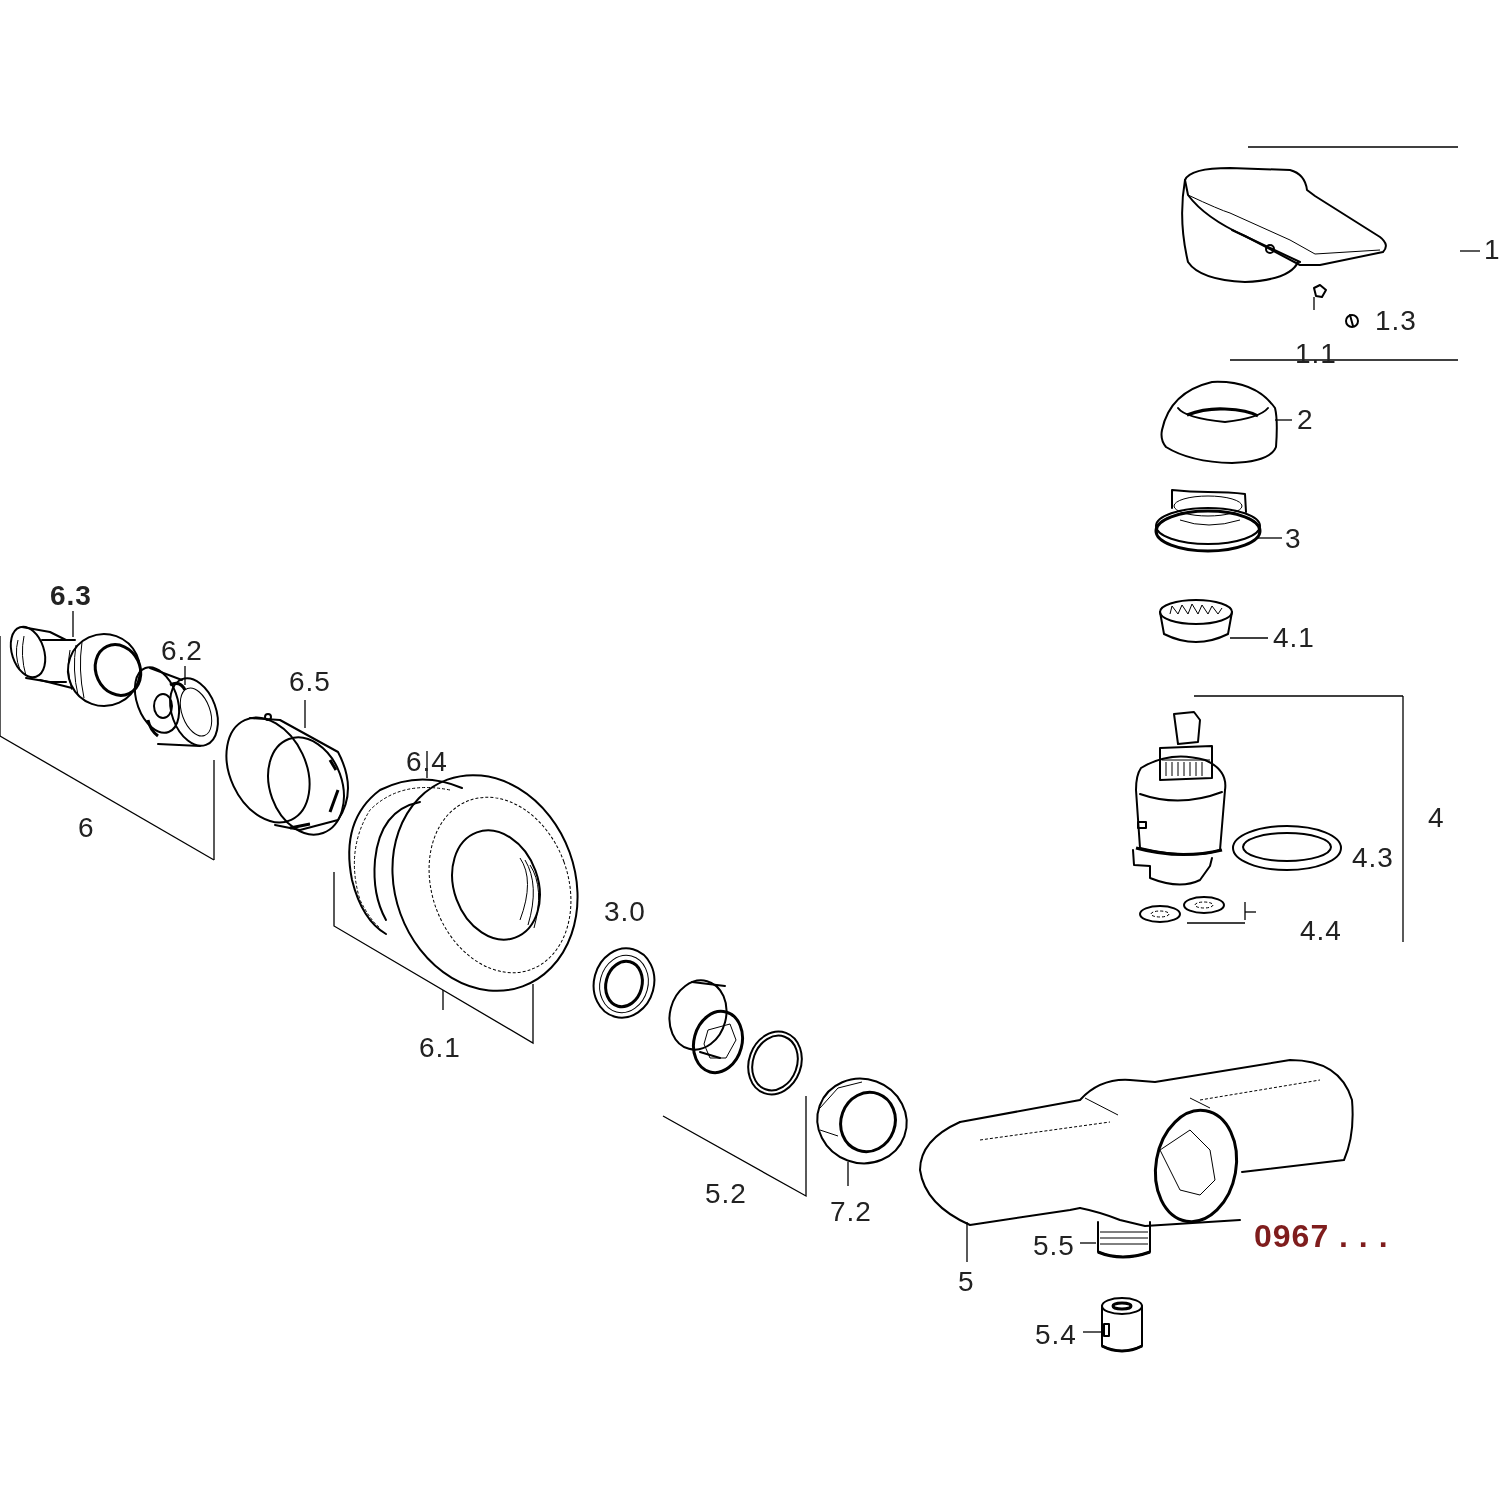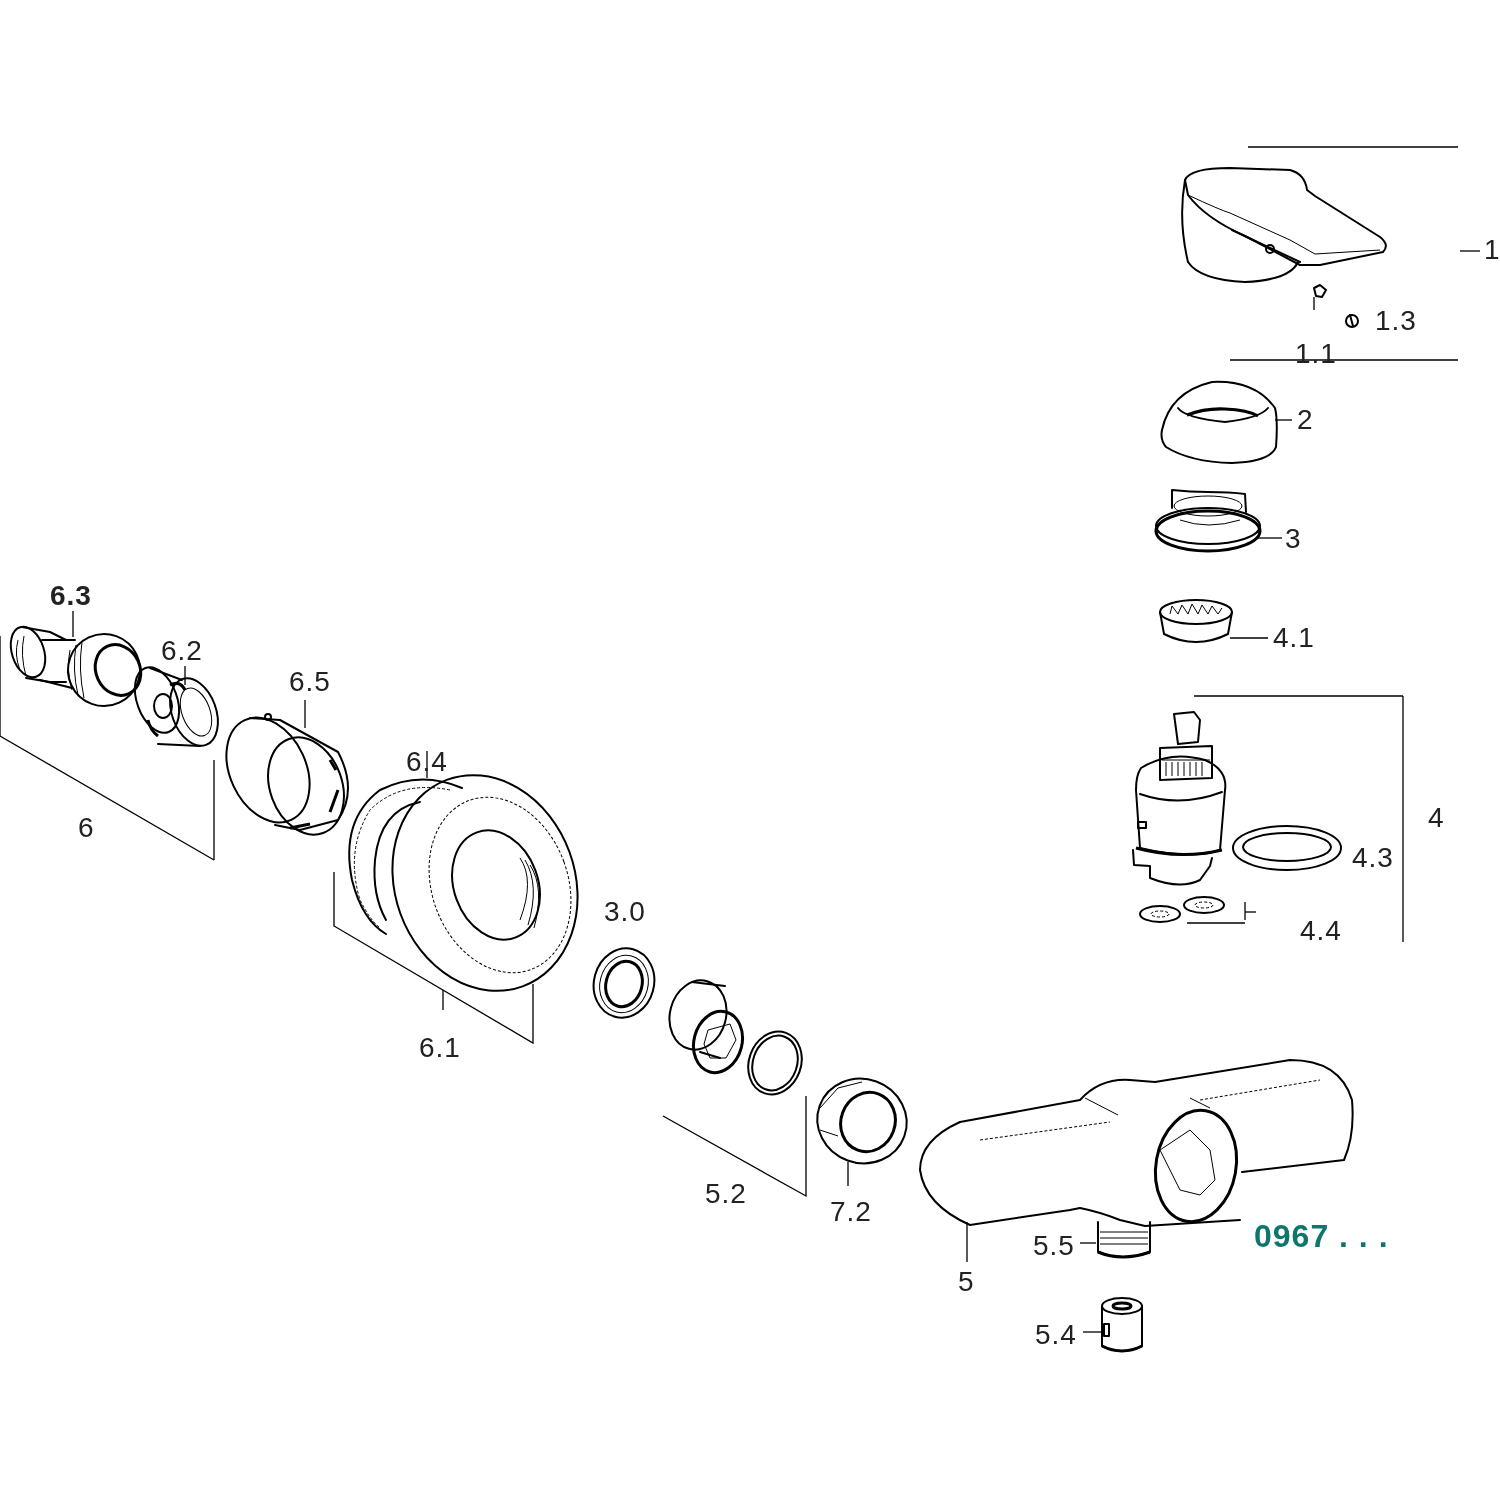--- a/index.html
+++ b/index.html
@@ -4,21 +4,21 @@
 <style>
   html, body { margin:0; padding:0; background:#ffffff; }
   body { width:1500px; height:1500px; position:relative; overflow:hidden; font-family:"Liberation Sans", sans-serif; }
   svg.diagram { position:absolute; left:0; top:0; width:1500px; height:1500px; }
   .ln { fill:none; stroke:#000; stroke-width:2; stroke-linejoin:round; stroke-linecap:round; }
   .thk { fill:none; stroke:#000; stroke-width:3; stroke-linejoin:round; }
   .thn { fill:none; stroke:#000; stroke-width:1; }
   .dsh { fill:none; stroke:#000; stroke-width:1; stroke-dasharray:3 2; }
   .leader { fill:none; stroke:#000; stroke-width:1.3; }
   .lbl { position:absolute; font-size:28px; color:#222; line-height:1; white-space:nowrap; letter-spacing:1px; }
-  .code { position:absolute; font-size:32px; font-weight:bold; color:#0f766e; line-height:1; letter-spacing:1px; }
+  .code { position:absolute; font-size:32px; font-weight:bold; color:#7f1d1d; line-height:1; letter-spacing:1px; }
 </style>
 </head>
 <body>
 
 <svg class="diagram" viewBox="0 0 1500 1500" xmlns="http://www.w3.org/2000/svg">
 
   <g>
     <line class="leader" x1="1248" y1="147" x2="1458" y2="147"></line>
     <line class="leader" x1="1230" y1="360" x2="1458" y2="360"></line>
     <line class="leader" x1="1460" y1="251" x2="1480" y2="251"></line>

